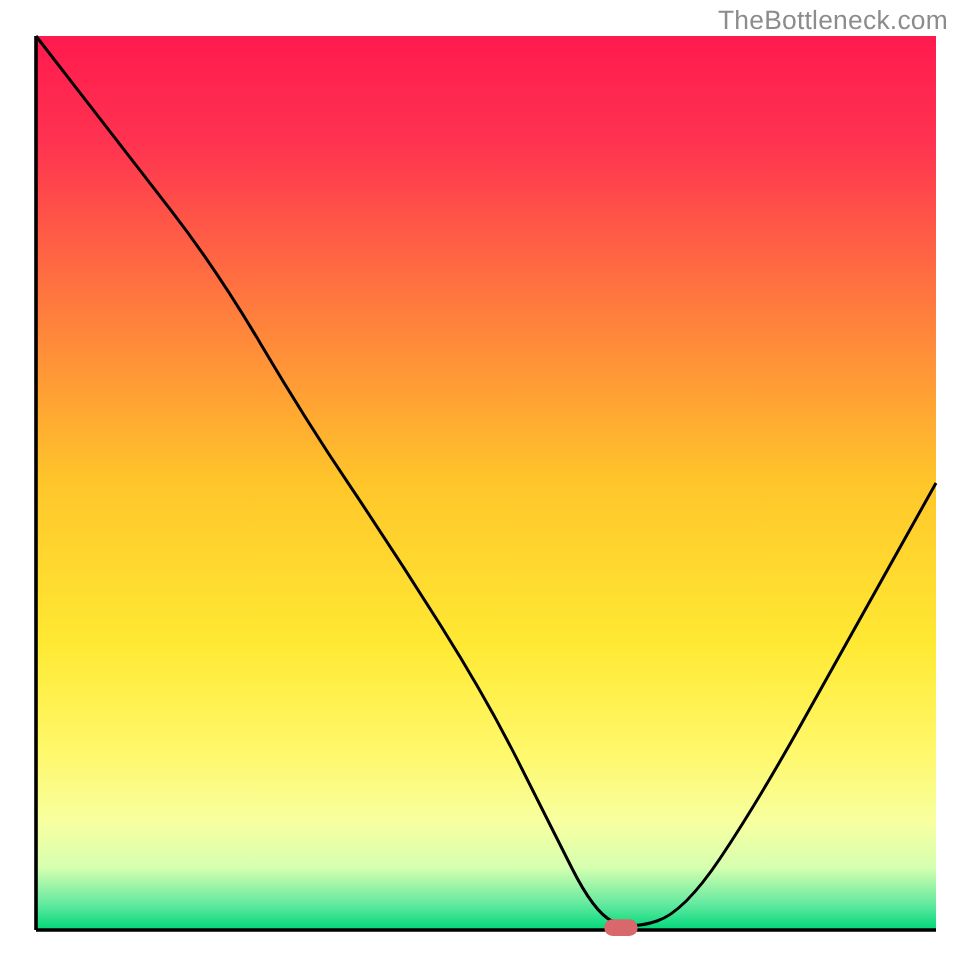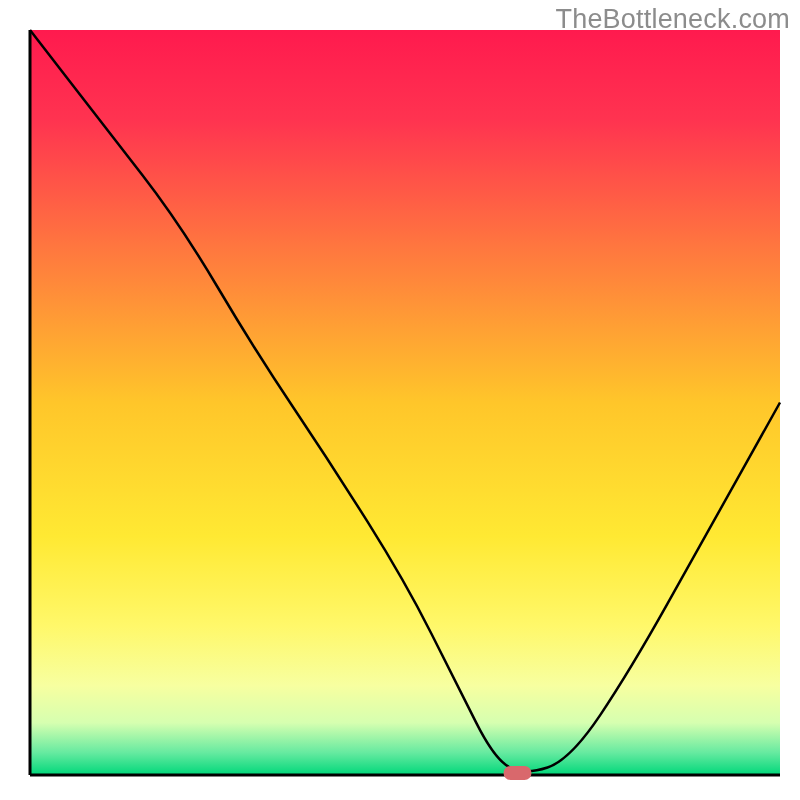--- a/index.html
+++ b/index.html
@@ -12,21 +12,21 @@
   }
   .stage {
     position: relative;
     width: 800px;
     height: 800px;
   }
   .watermark {
     position: absolute;
     top: 4px;
     right: 10px;
-    font-size: 27px;
+    font-size: 22px;
     font-weight: 500;
     color: #8c8c8c;
     letter-spacing: 0.2px;
     z-index: 30;
   }
   svg.chart {
     position: absolute;
     left: 0;
     top: 0;
     width: 800px;

